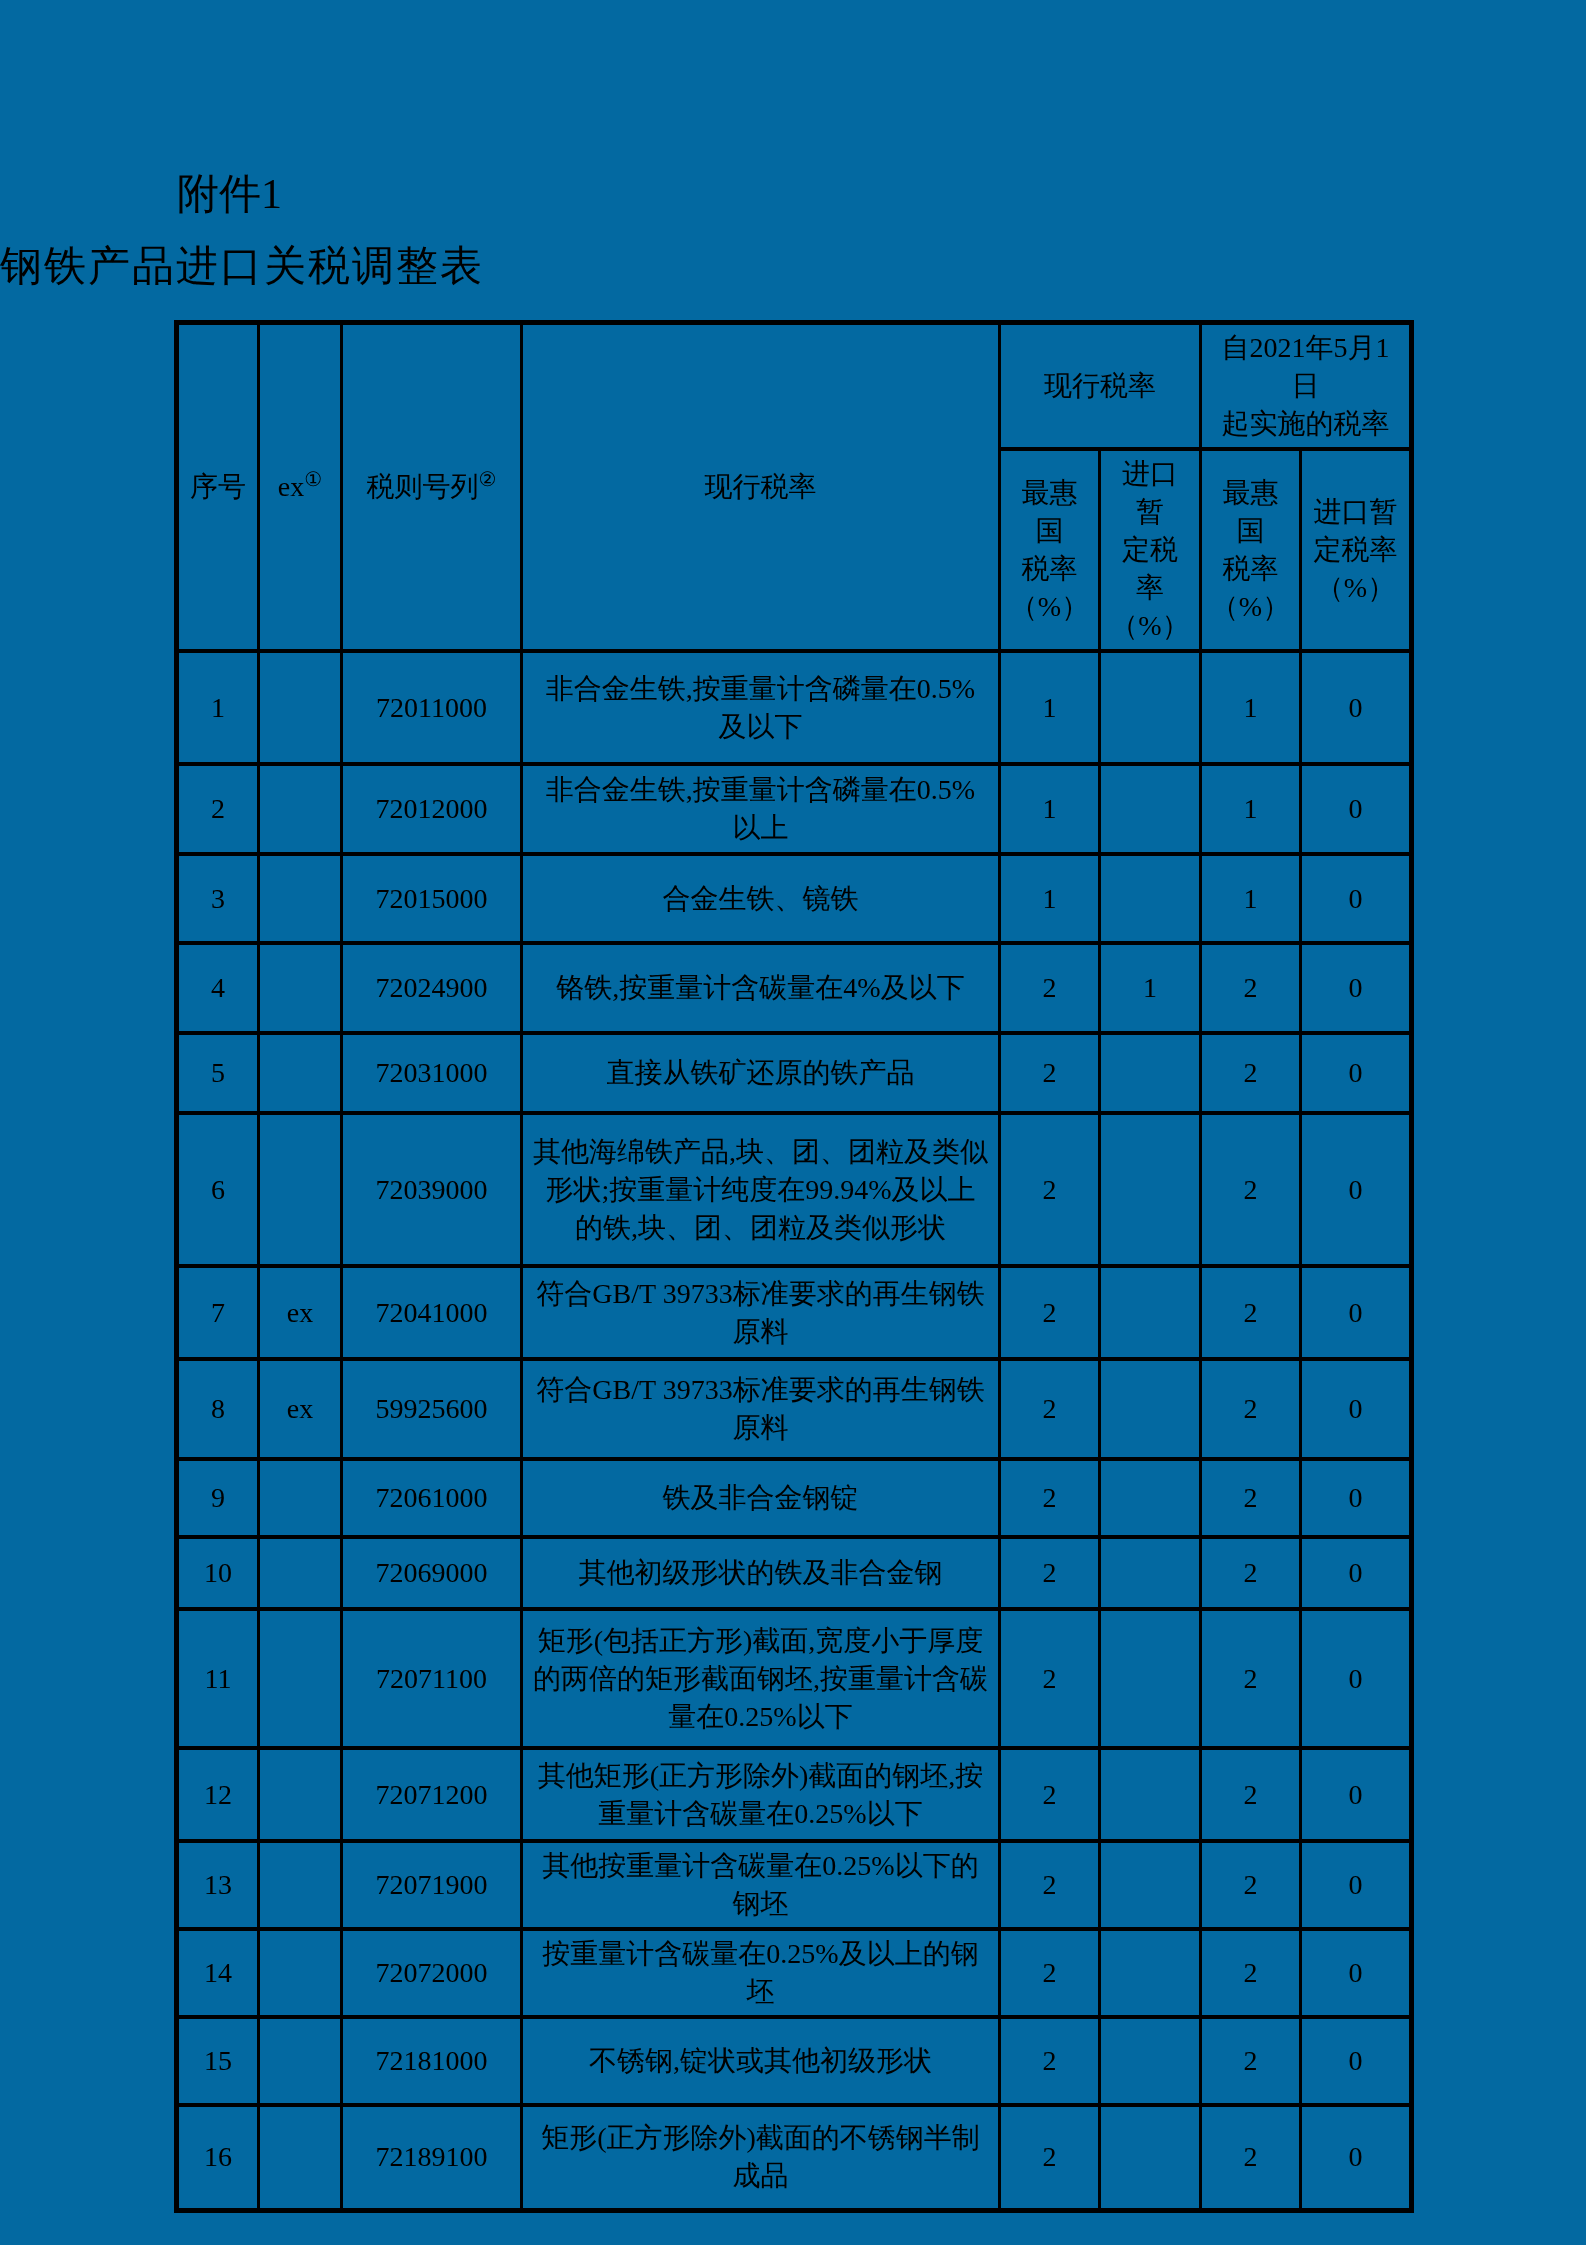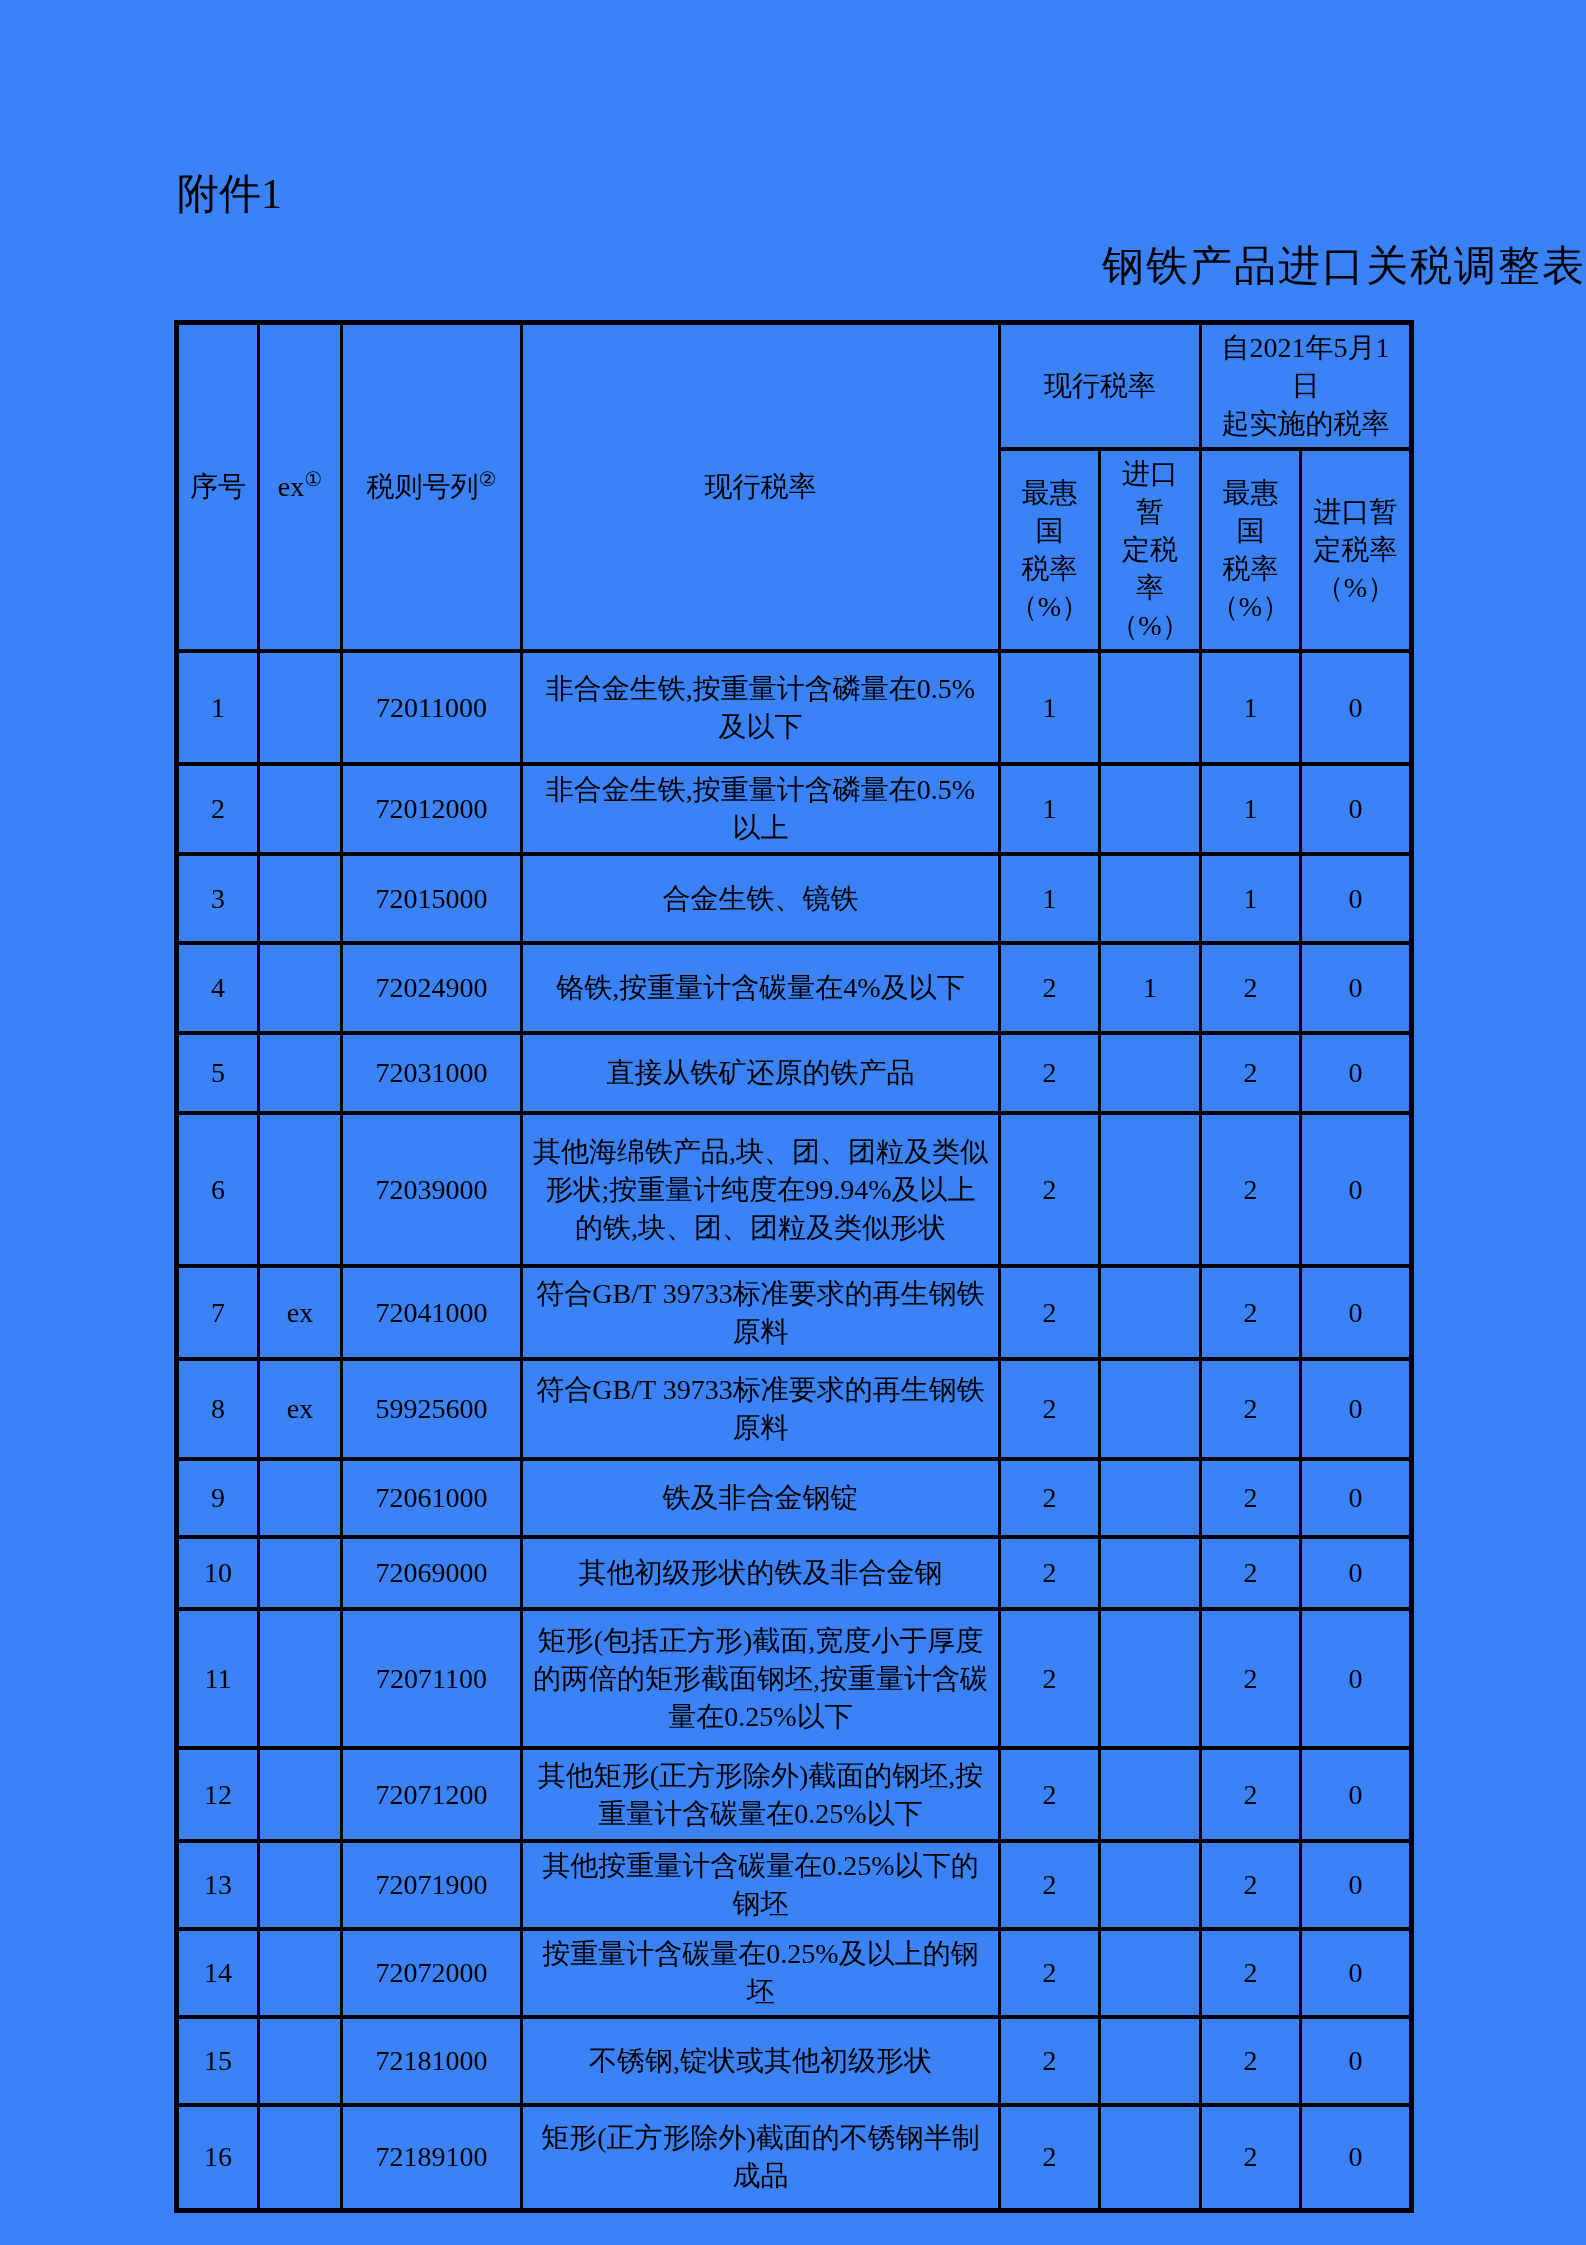--- a/index.html
+++ b/index.html
@@ -6,33 +6,33 @@
   html, body { margin: 0; padding: 0; }
   body {
     background: #ffffff;
     font-family: "Liberation Serif", "DejaVu Serif", serif;
     color: #000000;
   }
   .page {
     position: relative;
     width: 1586px;
     height: 2245px;
-    background: #3b82f6;
+    background: #0369a1;
     overflow: hidden;
     padding-top: 168px;
   }
   .attachment-label {
     margin-left: 177px;
     font-size: 42px;
     line-height: 52px;
   }
   .doc-title {
     margin-top: 20px;
     width: 100%;
-    text-align: right;
+    text-align: left;
     font-size: 42px;
     line-height: 52px;
     font-weight: normal;
     letter-spacing: 2px;
   }
   table.tariff-table {
     margin-left: 174px;
     margin-top: 28px;
     border-collapse: collapse;
     table-layout: fixed;

